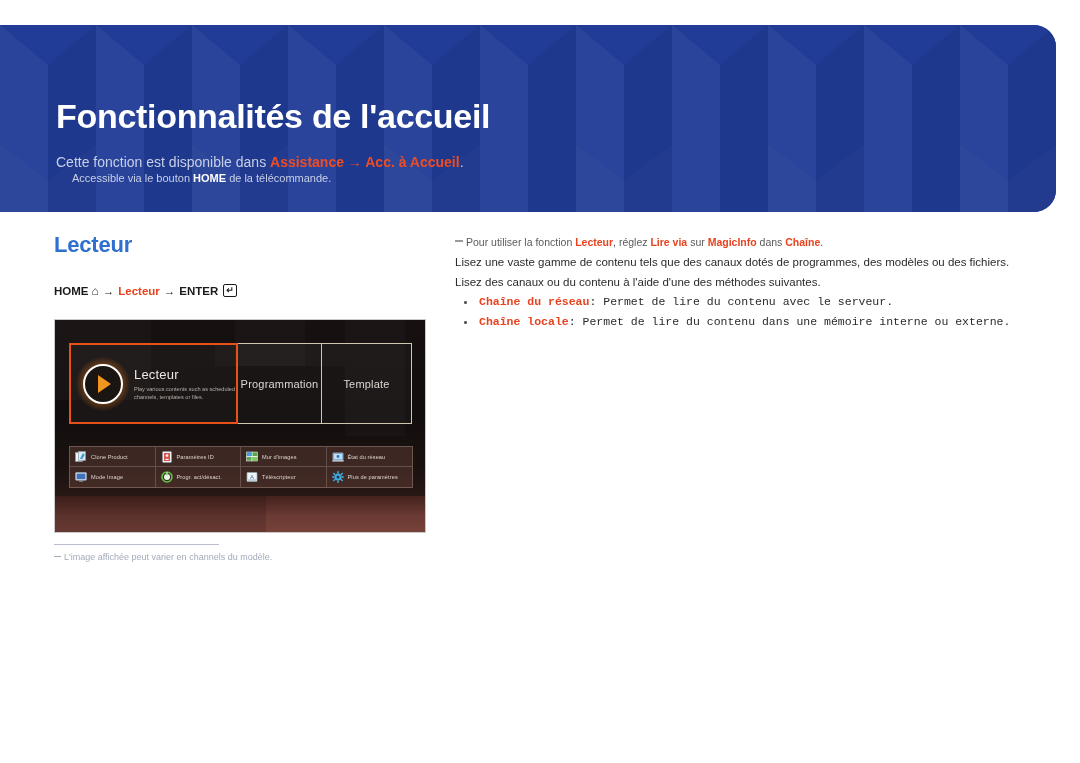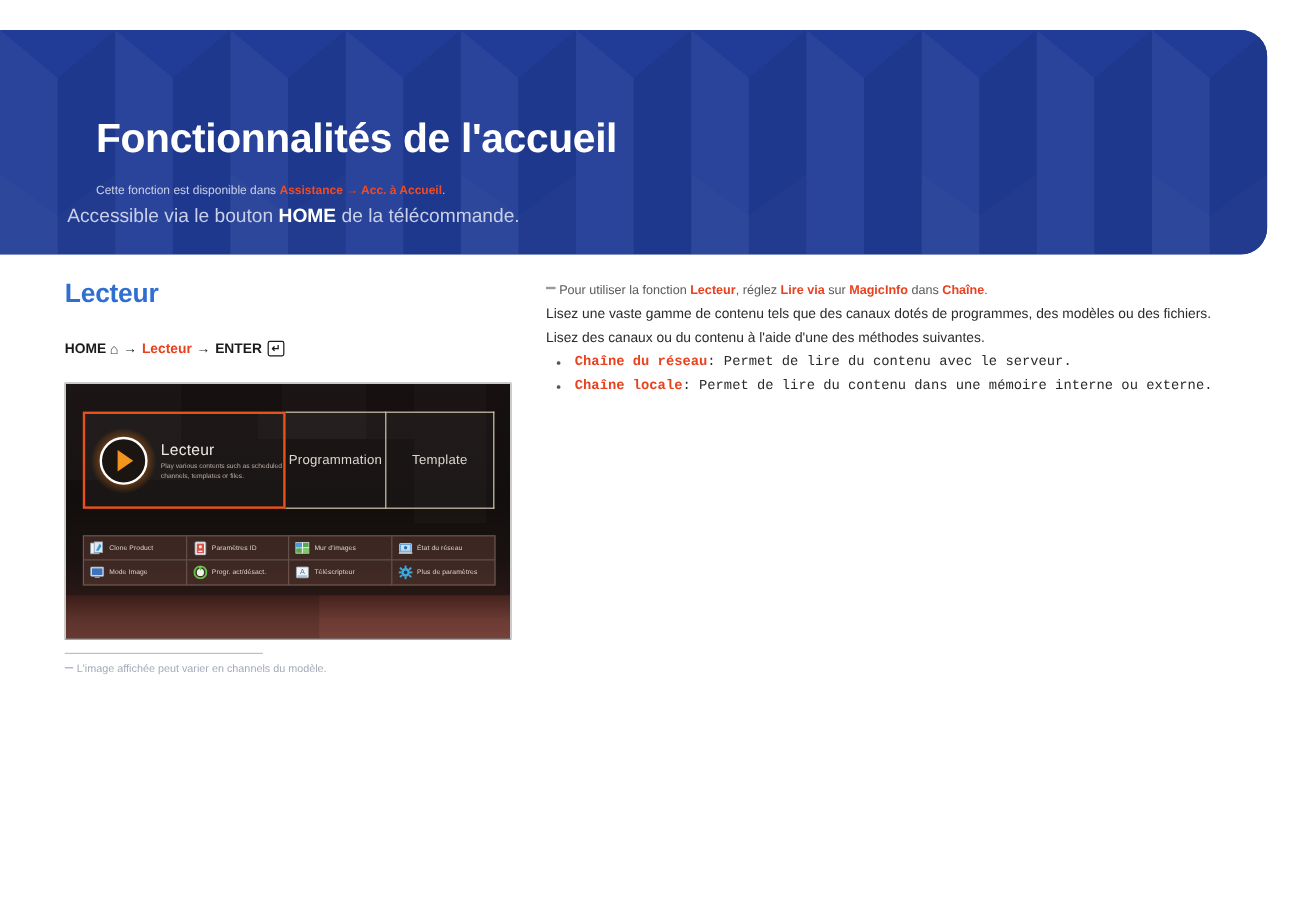--- a/index.html
+++ b/index.html
@@ -48,38 +48,36 @@
 
   .banner-title {
     position: absolute;
     left: 0;
     top: 72px;
     font-size: 34px;
     font-weight: bold;
     color: #ffffff;
     letter-spacing: -0.3px;
     white-space: nowrap;
-    margin-left: 24px;
   }
 
   .banner-sub1 {
     position: absolute;
     left: 0;
     top: 129px;
-    font-size: 10px;
+    font-size: 14px;
     color: #c8cfe8;
     white-space: nowrap;
-    margin-left: 24px;
   }
 
   .banner-sub2 {
     position: absolute;
-    left: 0;
+    left: 16px;
     top: 147px;
-    font-size: 16px;
+    font-size: 11px;
     color: #c8cfe8;
     white-space: nowrap;
   }
 
   .hl-red { color: #ef4c23; font-weight: bold; }
   .hl-white-b { color: #ffffff; font-weight: bold; }
 
   
   .left-col {
     position: absolute;

